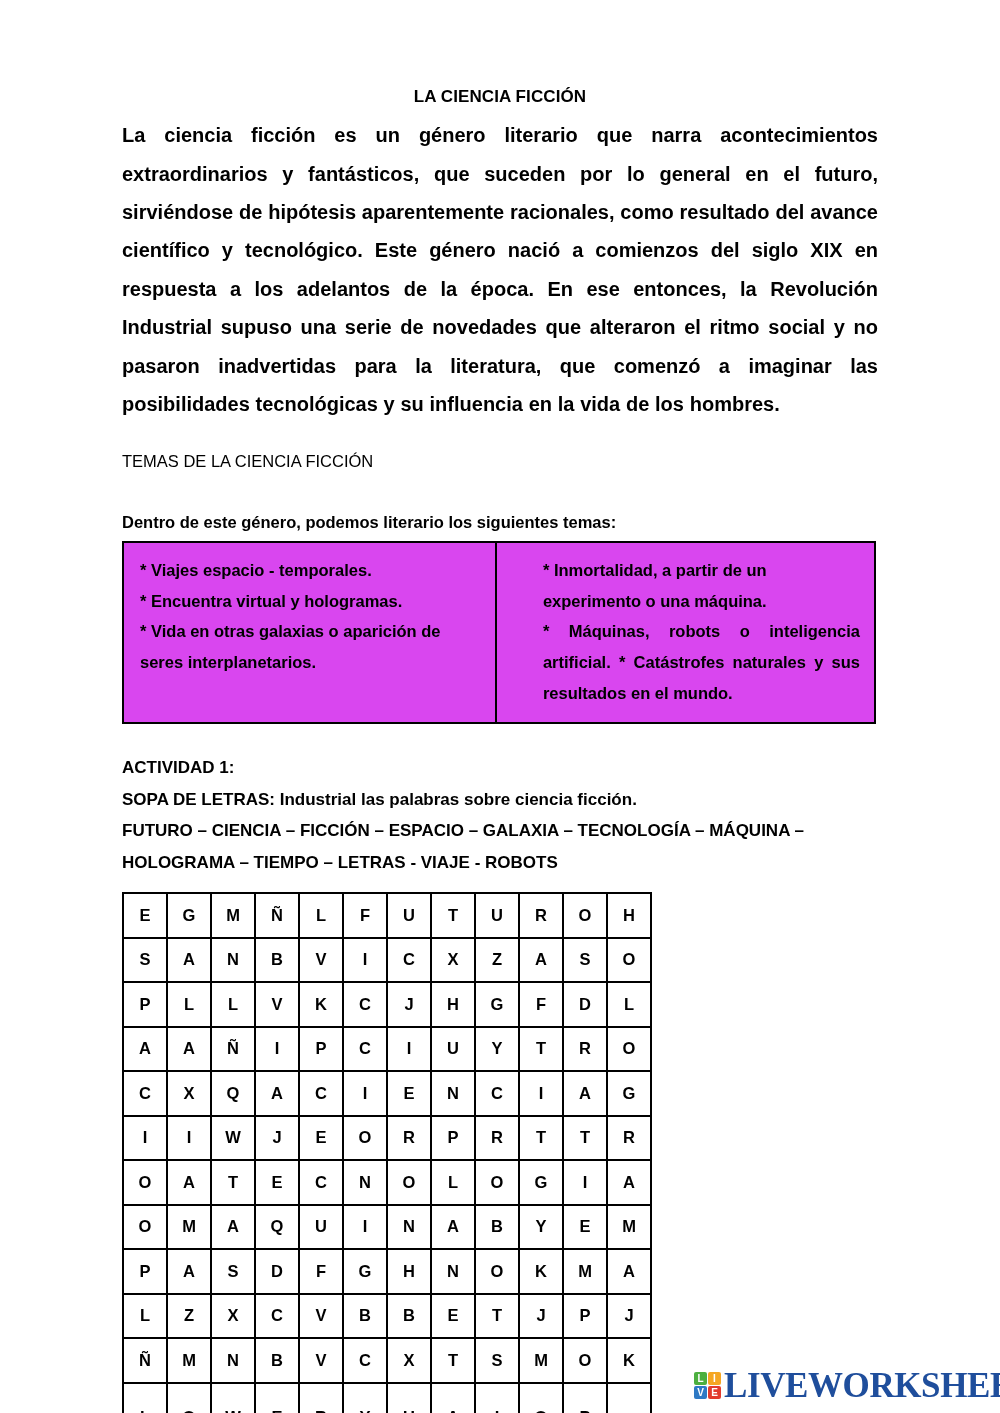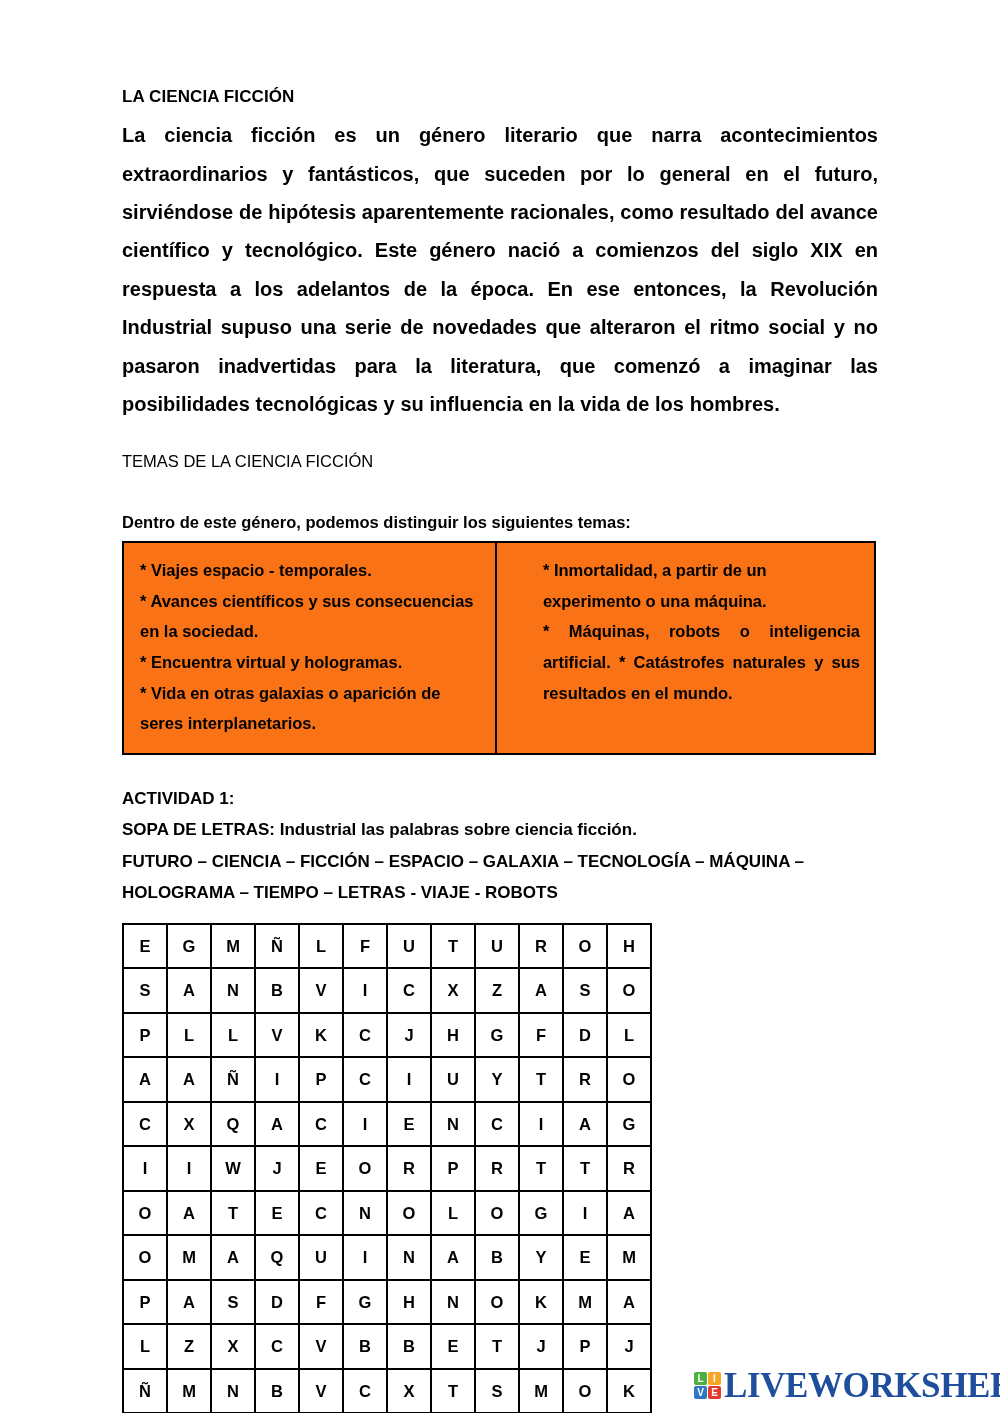--- a/index.html
+++ b/index.html
@@ -27,21 +27,21 @@
 
   .content {
     position: absolute;
     left: 122px;
     top: 86px;
     width: 756px;
   }
 
   
   .doc-title {
-    text-align: left;
+    text-align: center;
     font-weight: bold;
     font-size: 17px;
     letter-spacing: 0.1px;
     margin: 0 0 9px 0;
     line-height: 1.25;
   }
 
   
   .intro {
     text-align: justify;
@@ -68,21 +68,21 @@
     margin: 36px 0 6px 0;
     line-height: 1.5;
   }
 
   
   .themes-box {
     width: 754px;
     border: 2px solid #000;
     display: flex;
     align-items: stretch;
-    background: #f97316;
+    background: #d946ef;
   }
   .themes-col {
     padding: 12px 14px 14px 16px;
     font-weight: bold;
     font-size: 16.5px;
     line-height: 1.86;
   }
   .themes-col.left {
     width: 375px;
     border-right: 2px solid #000;
@@ -184,26 +184,25 @@
 <div class="page">
 
   <div class="content">
 
     <h1 class="doc-title">LA CIENCIA FICCIÓN</h1>
 
     <p class="intro">La ciencia ficción es un género literario que narra acontecimientos extraordinarios y fantásticos, que suceden por lo general en el futuro, sirviéndose de hipótesis aparentemente racionales, como resultado del avance científico y tecnológico. Este género nació a comienzos del siglo XIX en respuesta a los adelantos de la época. En ese entonces, la Revolución Industrial supuso una serie de novedades que alteraron el ritmo social y no pasaron inadvertidas para la literatura, que comenzó a imaginar las posibilidades tecnológicas y su influencia en la vida de los hombres.</p>
 
     <p class="section-heading">TEMAS DE LA CIENCIA FICCIÓN</p>
 
-    <p class="lead-line">Dentro de este género, podemos distinguir los siguientes temas:</p>
+    <p class="lead-line">Dentro de este género, podemos literario los siguientes temas:</p>
 
     <div class="themes-box">
       <div class="themes-col left">
         <p>* Viajes espacio - temporales.</p>
-        <p>* Avances científicos y sus consecuencias en la sociedad.</p>
         <p>* Encuentra virtual y hologramas.</p>
         <p>* Vida en otras galaxias o aparición de seres interplanetarios.</p>
       </div>
       <div class="themes-col right">
         <p>* Inmortalidad, a partir de un experimento o una máquina.</p>
         <p class="justified">* Máquinas, robots o inteligencia artificial. * Catástrofes naturales y sus resultados en el mundo.</p>
       </div>
     </div>
 
     <div class="activity-block">

